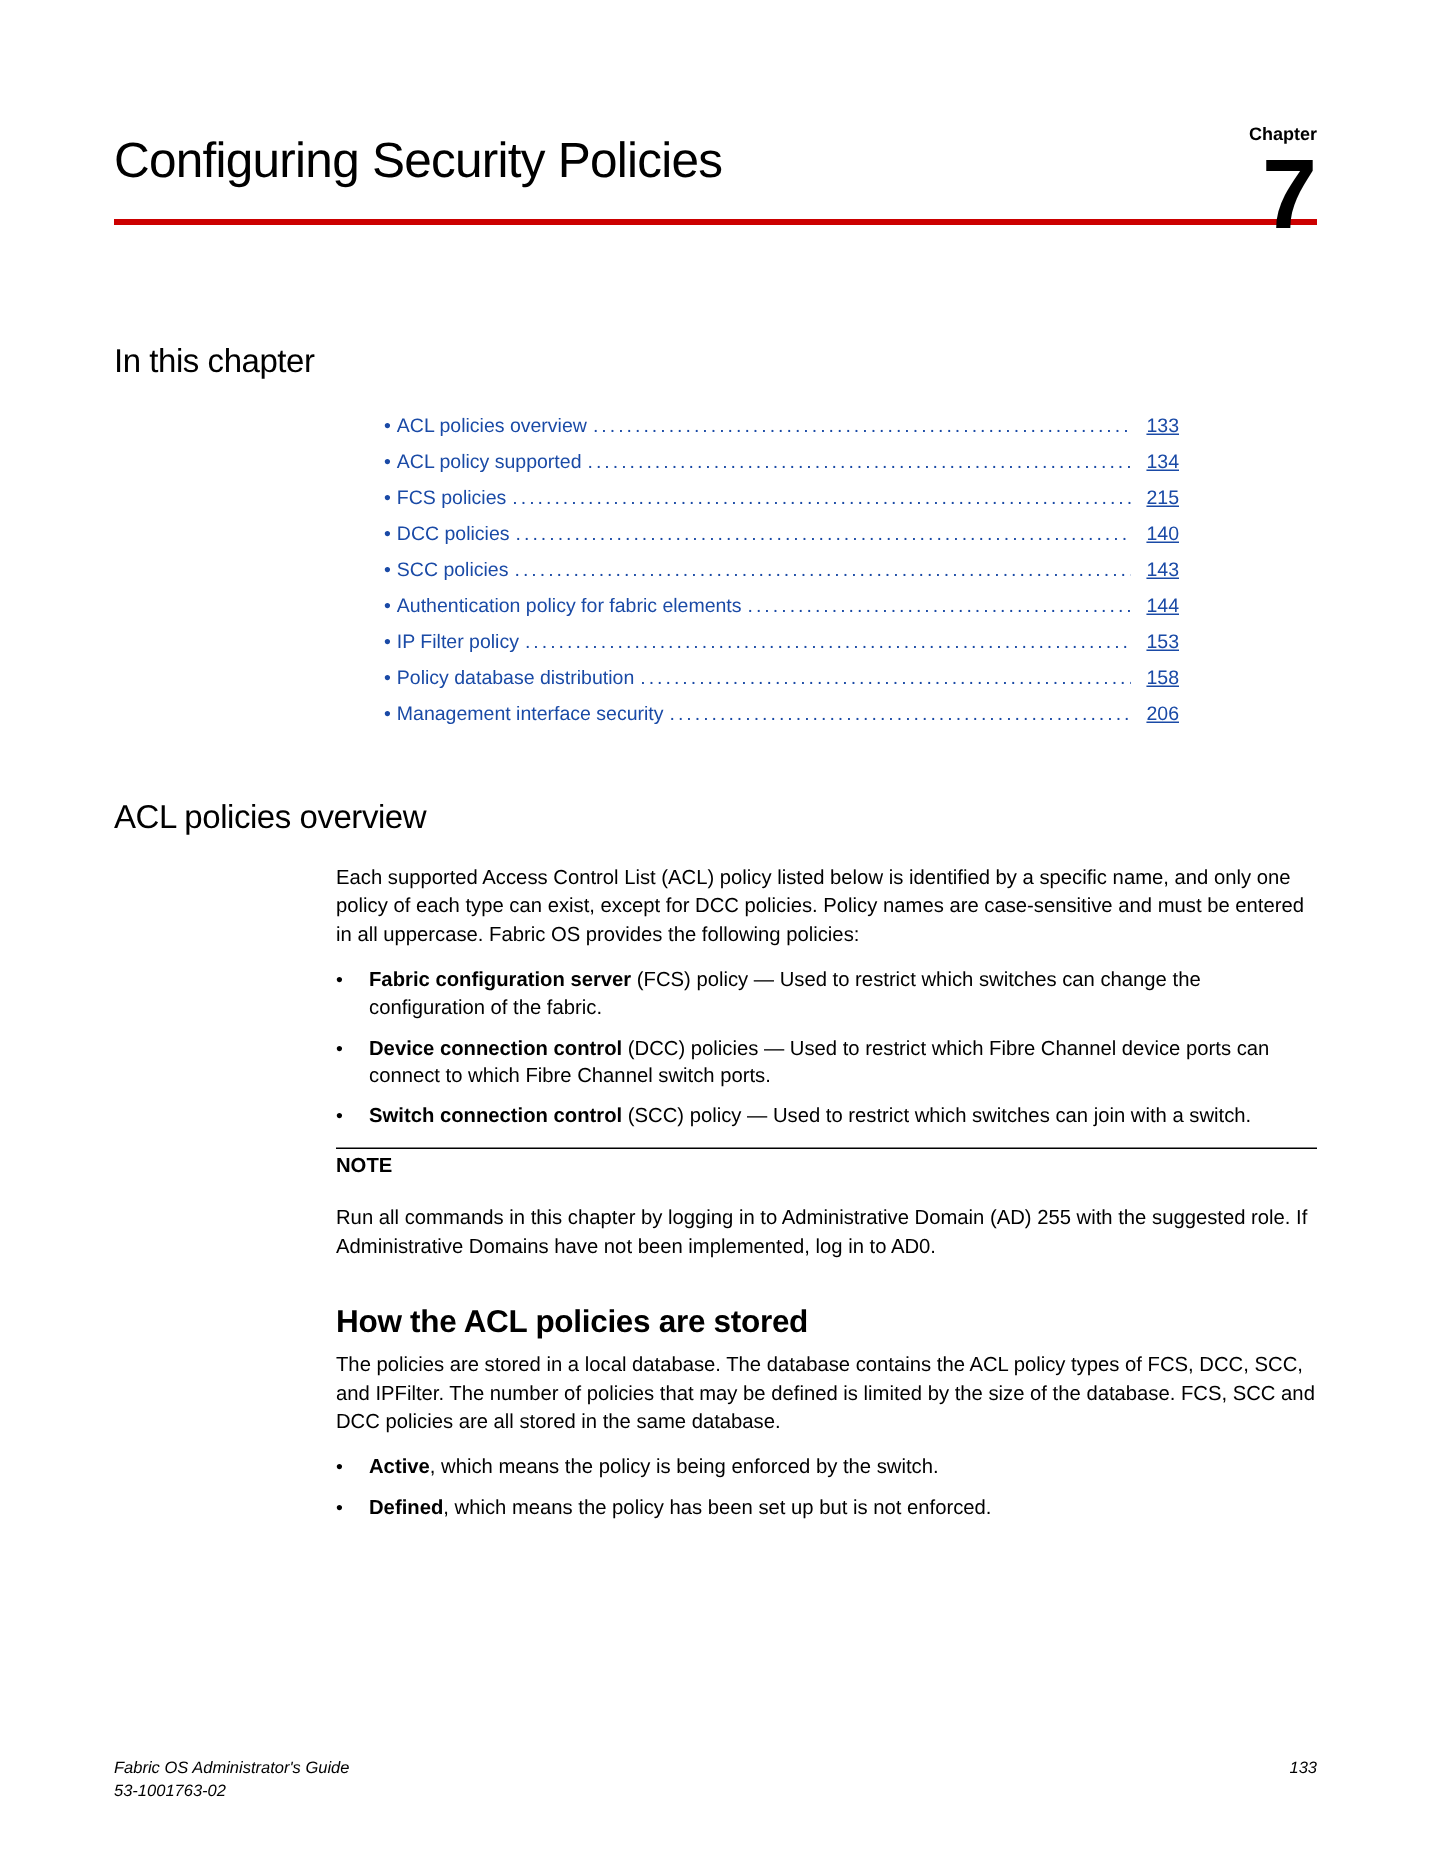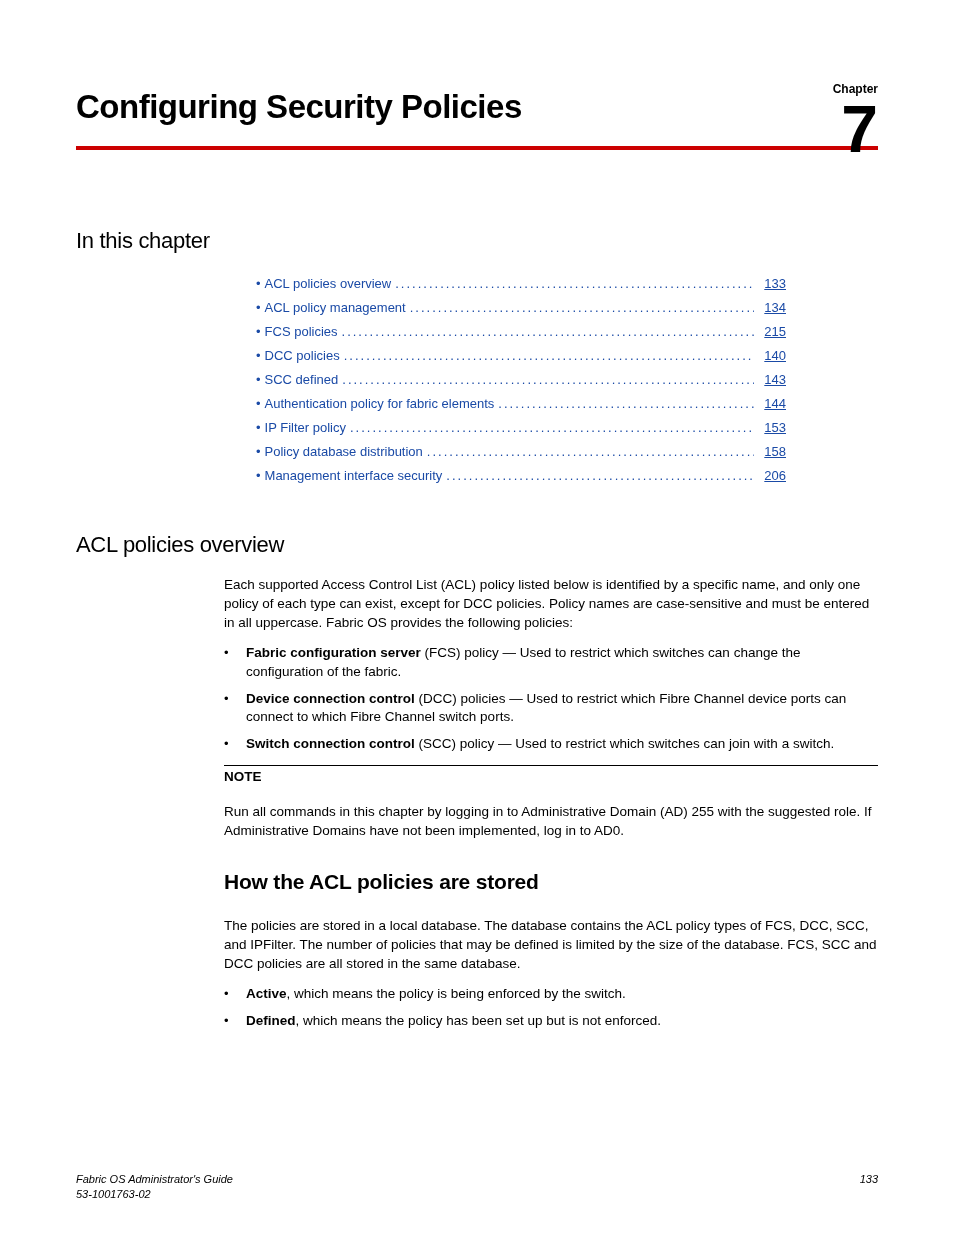--- a/index.html
+++ b/index.html
@@ -19,21 +19,21 @@
   .chapter-label {
     position: absolute;
     right: 0;
     top: -6px;
     font-size: 12px;
     font-weight: bold;
   }
   .chapter-title {
     font-family: "Arial Narrow", Arial, sans-serif;
     font-size: 33px;
-    font-weight: bold;
+    font-weight: normal;
     font-stretch: condensed;
     letter-spacing: -0.5px;
     padding-bottom: 14px;
     display: inline-block;
   }
   .chapter-num-wrap {
     position: absolute;
     right: 0;
     top: 8px;
   }
@@ -129,21 +129,21 @@
     font-stretch: condensed;
     margin-bottom: 16px;
   }
   .sect2-heading {
     font-family: "Arial Narrow", Arial, sans-serif;
     font-size: 21px;
     font-weight: bold;
     font-stretch: condensed;
     letter-spacing: -0.2px;
     margin-top: 28px;
-    margin-bottom: 20px;
+    margin-bottom: 4px;
   }
   .footer {
     position: absolute;
     bottom: 34px;
     left: 76px;
     right: 76px;
     font-style: italic;
     font-size: 11px;
     line-height: 1.3;
     display: flex;
@@ -167,39 +167,39 @@
 <h2 class="sect1-heading">In this chapter</h2>
 <div class="toc-block">
   <div class="toc-row">
     <span class="toc-bullet">•</span>
     <a class="toc-link" href="#">ACL policies overview</a>
     <span class="toc-dots"></span>
     <a class="toc-page" href="#">133</a>
   </div>
   <div class="toc-row">
     <span class="toc-bullet">•</span>
-    <a class="toc-link" href="#">ACL policy management</a>
+    <a class="toc-link" href="#">ACL policy supported</a>
     <span class="toc-dots"></span>
     <a class="toc-page" href="#">134</a>
   </div>
   <div class="toc-row">
     <span class="toc-bullet">•</span>
     <a class="toc-link" href="#">FCS policies</a>
     <span class="toc-dots"></span>
     <a class="toc-page" href="#">215</a>
   </div>
   <div class="toc-row">
     <span class="toc-bullet">•</span>
     <a class="toc-link" href="#">DCC policies</a>
     <span class="toc-dots"></span>
     <a class="toc-page" href="#">140</a>
   </div>
   <div class="toc-row">
     <span class="toc-bullet">•</span>
-    <a class="toc-link" href="#">SCC defined</a>
+    <a class="toc-link" href="#">SCC policies</a>
     <span class="toc-dots"></span>
     <a class="toc-page" href="#">143</a>
   </div>
   <div class="toc-row">
     <span class="toc-bullet">•</span>
     <a class="toc-link" href="#">Authentication policy for fabric elements</a>
     <span class="toc-dots"></span>
     <a class="toc-page" href="#">144</a>
   </div>
   <div class="toc-row">

